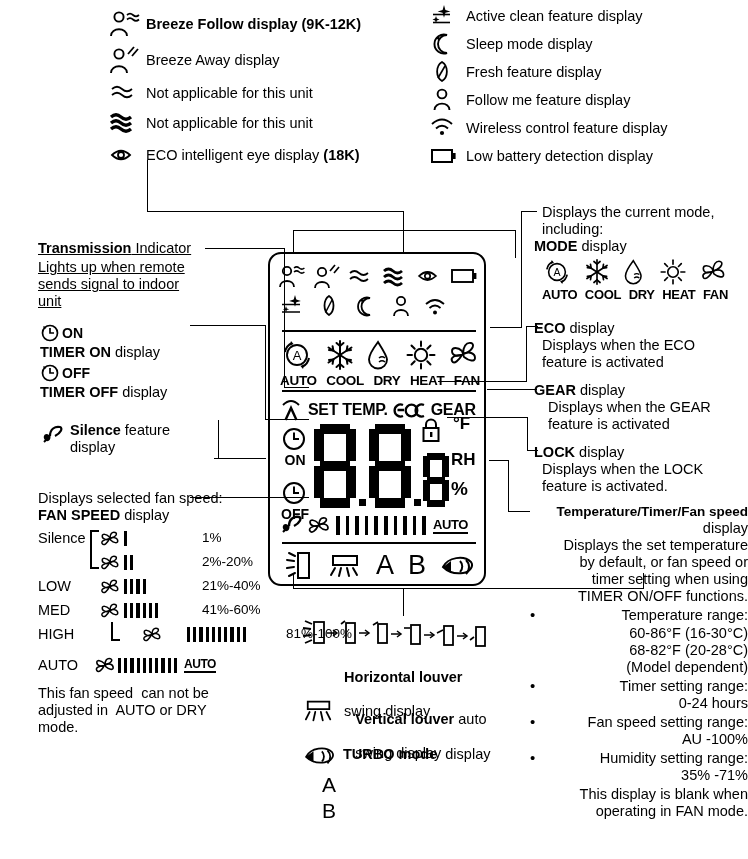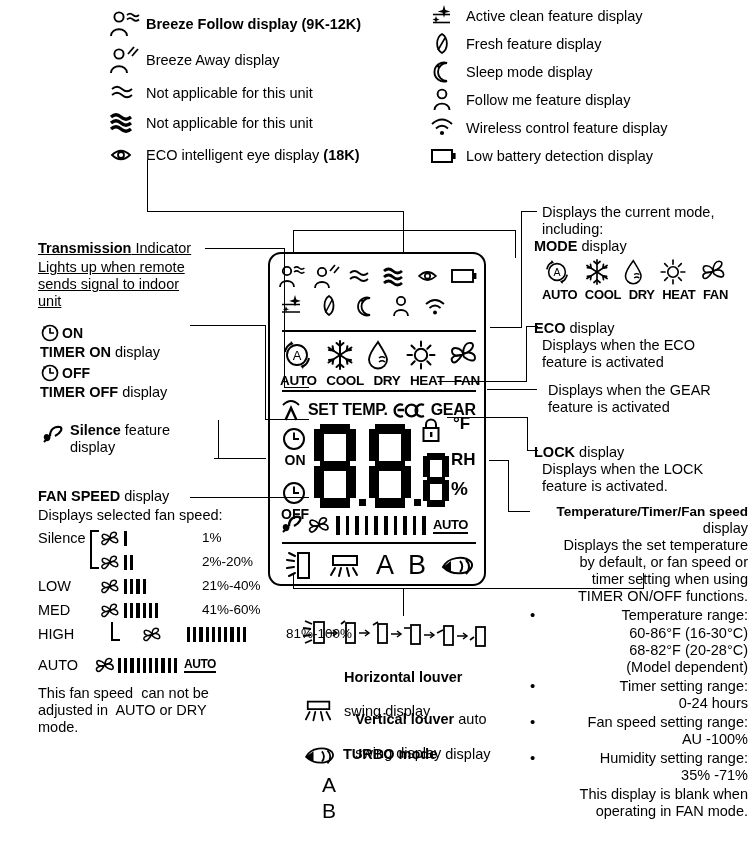--- a/index.html
+++ b/index.html
@@ -110,35 +110,35 @@
         <path d="M3 11.5 H20" stroke="#000" stroke-width="1.6"></path>
         <path d="M3 19.5 H20" stroke="#000" stroke-width="1.6"></path>
       </svg>
     </div>
     <div class="legend-txt">Active clean feature display</div>
   </div>
 
   <div class="legend-row" style="height:28px;">
     <div class="legend-ico">
       <svg width="30" height="26" viewBox="0 0 30 26">
+        <path d="M17 4 A9.5 9.5 0 1 0 17 22 A7.5 7.5 0 1 1 17 4 Z" fill="none" stroke="#000" stroke-width="1.9"></path>
+        <path d="M8.5 4.5 L9.3 6.6 L11.4 7.4 L9.3 8.2 L8.5 10.3 L7.7 8.2 L5.6 7.4 L7.7 6.6 Z" fill="#000"></path>
+      </svg>
+    </div>
+    <div class="legend-txt">Sleep mode display</div>
+  </div>
+
+  <div class="legend-row" style="height:28px;">
+    <div class="legend-ico">
+      <svg width="30" height="26" viewBox="0 0 30 26">
         <path d="M12 3 C18.5 7 18.5 18 12 22 C5.5 18 5.5 7 12 3 Z" fill="none" stroke="#000" stroke-width="1.8"></path>
         <path d="M15 7 L8 19" stroke="#000" stroke-width="1.6"></path>
       </svg>
     </div>
     <div class="legend-txt">Fresh feature display</div>
-  </div>
-
-  <div class="legend-row" style="height:28px;">
-    <div class="legend-ico">
-      <svg width="30" height="26" viewBox="0 0 30 26">
-        <path d="M17 4 A9.5 9.5 0 1 0 17 22 A7.5 7.5 0 1 1 17 4 Z" fill="none" stroke="#000" stroke-width="1.9"></path>
-        <path d="M8.5 4.5 L9.3 6.6 L11.4 7.4 L9.3 8.2 L8.5 10.3 L7.7 8.2 L5.6 7.4 L7.7 6.6 Z" fill="#000"></path>
-      </svg>
-    </div>
-    <div class="legend-txt">Sleep mode display</div>
   </div>
 
   <div class="legend-row" style="height:28px;">
     <div class="legend-ico">
       <svg width="30" height="26" viewBox="0 0 30 26">
         <circle cx="12" cy="7" r="4.4" fill="none" stroke="#000" stroke-width="1.9"></circle>
         <path d="M4.5 23 C4.5 14.5 19.5 14.5 19.5 23" fill="none" stroke="#000" stroke-width="1.9"></path>
       </svg>
     </div>
     <div class="legend-txt">Follow me feature display</div>
@@ -477,22 +477,22 @@
     <div>
       <div class="t"><span class="b">Silence</span><span> feature</span></div>
       <div class="t">display</div>
     </div>
   </div>
 </div>
 <div class="ln lnh" style="left:214px;top:458px;width:52px;"></div>
 <div class="ln lnv" style="left:218px;top:420px;height:39px;"></div>
 
 <div class="abs" style="left:38px;top:488px;width:240px;">
+  <div class="t" style="margin-top:2px;">Displays selected fan speed:</div>
   <div class="t"><span class="b">FAN SPEED</span><span> display</span></div>
-  <div class="t" style="margin-top:2px;">Displays selected fan speed:</div>
   <div id="fanspeed-rows" style="margin-top:2px;">
       <div style="display: flex; align-items: center; height: 24px;">
         <span class="t" style="width: 52px; flex: 0 0 auto;">Silence</span>
         <span style="width: 9px; flex: 0 0 auto; height: 24px; position: relative;">
           <i style="position:absolute;left:0;top:4px;width:1.6px;height:20px;background:#000;"></i>
           <i style="position:absolute;left:0;top:4px;width:9px;height:1.6px;background:#000;"></i>
         </span>
         <span style="flex: 0 0 auto; display: flex; align-items: center;">
           <svg width="22" height="19" viewBox="0 0 24 22">
             <path d="M12 11 C12 6 14 3 18 4 C21 5 19 9 14 10 Z" fill="none" stroke="#000" stroke-width="1.7"></path>
@@ -695,20 +695,21 @@
 <div class="abs" style="left:534px;top:320px;width:212px;">
   <div class="t"><span class="b">ECO</span><span> display</span></div>
   <div class="t" style="margin-left:8px;">Displays when the ECO
 feature is activated</div>
 </div>
 <div class="ln lnh" style="left:526px;top:326px;width:12px;"></div>
 <div class="ln lnv" style="left:526px;top:326px;height:56px;"></div>
 <div class="ln lnh" style="left:438px;top:381px;width:89px;"></div>
 
 <div class="abs" style="left:534px;top:382px;width:212px;">
+  <div class="t"><span class="b">GEAR</span><span> display</span></div>
   <div class="t" style="margin-left:14px;">Displays when the GEAR
 feature is activated</div>
 </div>
 <div class="ln lnh" style="left:487px;top:389px;width:50px;"></div>
 
 <div class="abs" style="left:534px;top:444px;width:212px;">
   <div class="t"><span class="b">LOCK</span><span> display</span></div>
   <div class="t" style="margin-left:8px;">Displays when the LOCK
 feature is activated.</div>
 </div>

